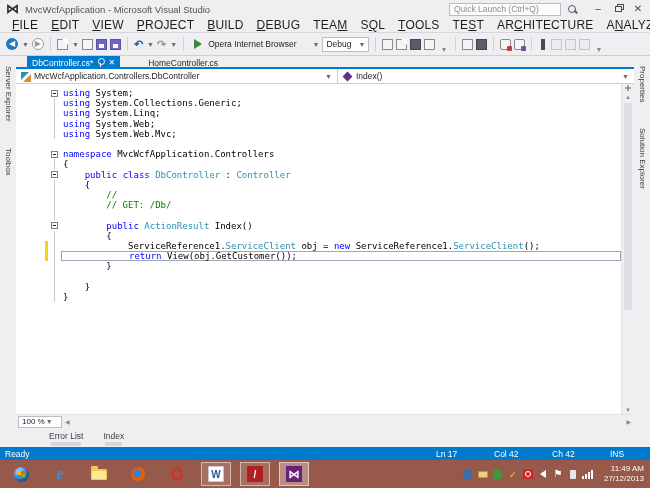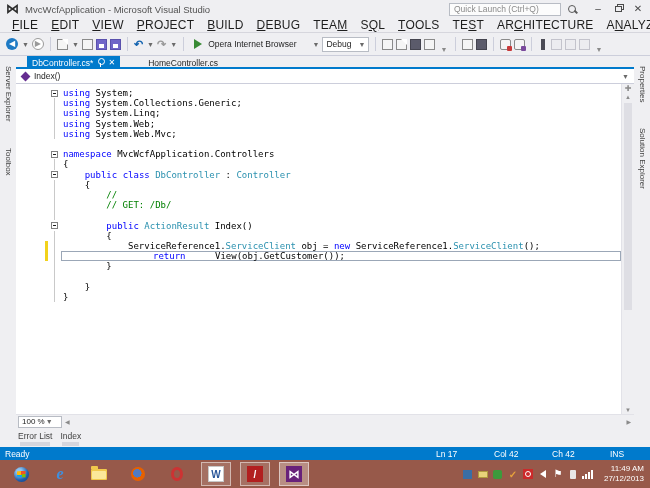--- a/index.html
+++ b/index.html
@@ -80,37 +80,37 @@
   .editor-wrap { flex:1; display:flex; min-height:0; }
   .code-pane { flex:1; background:#fff; padding-top:4px; overflow:hidden; }
   .code-line { display:flex; height:10.2px; align-items:center;padding-left:24px; }
   .chg { width:3px; height:100%; margin-left:5px; flex:none; }
   .chg.on { background:#f2d21b; }
   .gut { width:13px; height:100%; flex:none; position:relative; display:flex; align-items:center; justify-content:center; }
   .gut.gline::after { content:''; position:absolute; left:6px; top:0; bottom:0; width:1px; background:#c9c9c9; }
   .obox { width:7px; height:7px; border:1px solid #808080; background:#fff; position:relative; }
   .obox::after { content:''; position:absolute; left:1px; right:1px; top:2px; height:1px; background:#1e1e1e; }
   .txt { flex:1; white-space:pre; font:9px/10px "DejaVu Sans Mono", monospace; color:#000; padding-left:2px; height:100%; display:flex; align-items:center; }
-  .txt.cur { border:1px solid #9ba7b7;gap:24px; }
+  .txt.cur { border:1px solid #9ba7b7; }
   .tok-k { color:#0000ff; } .tok-t { color:#2b91af; } .tok-c { color:#008000; } .tok-p { color:#000; }
 
   
   .vscroll { width:13px; background:#efeff2; display:flex; flex-direction:column; align-items:center; border-left:1px solid #e2e2e8; }
   .split-handle { font-size:8px; color:#8a8a8a; line-height:9px; }
   .sb-arrow { font-size:6px; color:#8a8a8a; line-height:8px; }
   .vtrack { flex:1; width:100%; position:relative; }
   .vthumb { position:absolute; left:2px; right:2px; top:2px; height:68%; background:#dedee4; }
 
   
   .bottombar { height:14px; display:flex; align-items:center; background:#efeff2; border-top:1px solid #e2e2e8; }
   .zoom-combo { width:44px; height:12px; margin-left:2px; border:1px solid #b8bcc4; background:#fff; display:flex; align-items:center; padding:0 3px; font-size:8px; }
   .hscroll { flex:1; display:flex; align-items:center; justify-content:space-between; padding:0 3px; color:#8a8a8a; font-size:6px; }
 
   
-  .paneltabs { height:19px; display:flex; align-items:flex-start; padding:3px 0 0 18px; gap:8px; }
+  .paneltabs { height:19px; display:flex; align-items:flex-start; padding:3px 0 0 18px; gap:20px;margin-left:31px; }
   .panel-tab { font-size:8.5px; color:#424242; position:relative; padding-bottom:3px; }
   .panel-tab::after { content:''; position:absolute; left:2px; right:2px; bottom:-2px; height:4px; background:#d6d6dd; }
 
   
   .statusbar { height:13px; background:#007acc; color:#fff; display:flex; align-items:center; font-size:8.5px; }
   .sb-ready { padding-left:5px; }
   .sb-right { margin-left:auto; display:flex; }
   .sb-cell { width:58px; }
   .sb-cell.ins { width:40px; }
 
@@ -237,20 +237,25 @@
           <span>DbController.cs*</span>
           <span class="pin"></span>
           <span class="tab-x">✕</span>
         </span>
         <span class="doc-tab inactive">
           <span>HomeController.cs</span>
         </span>
       </div>
 
       <div class="navbar">
+        <span class="nav-combo left">
+          <span class="cls-icon"></span>
+          <span>MvcWcfApplication.Controllers.DbController</span>
+          <span class="nav-caret">▼</span>
+        </span>
         <span class="nav-combo right">
           <span class="mth-icon"></span>
           <span>Index()</span>
           <span class="nav-caret">▼</span>
         </span>
       </div>
 
       <div class="editor-wrap">
         <div class="code-pane">
             <div class="code-line">

